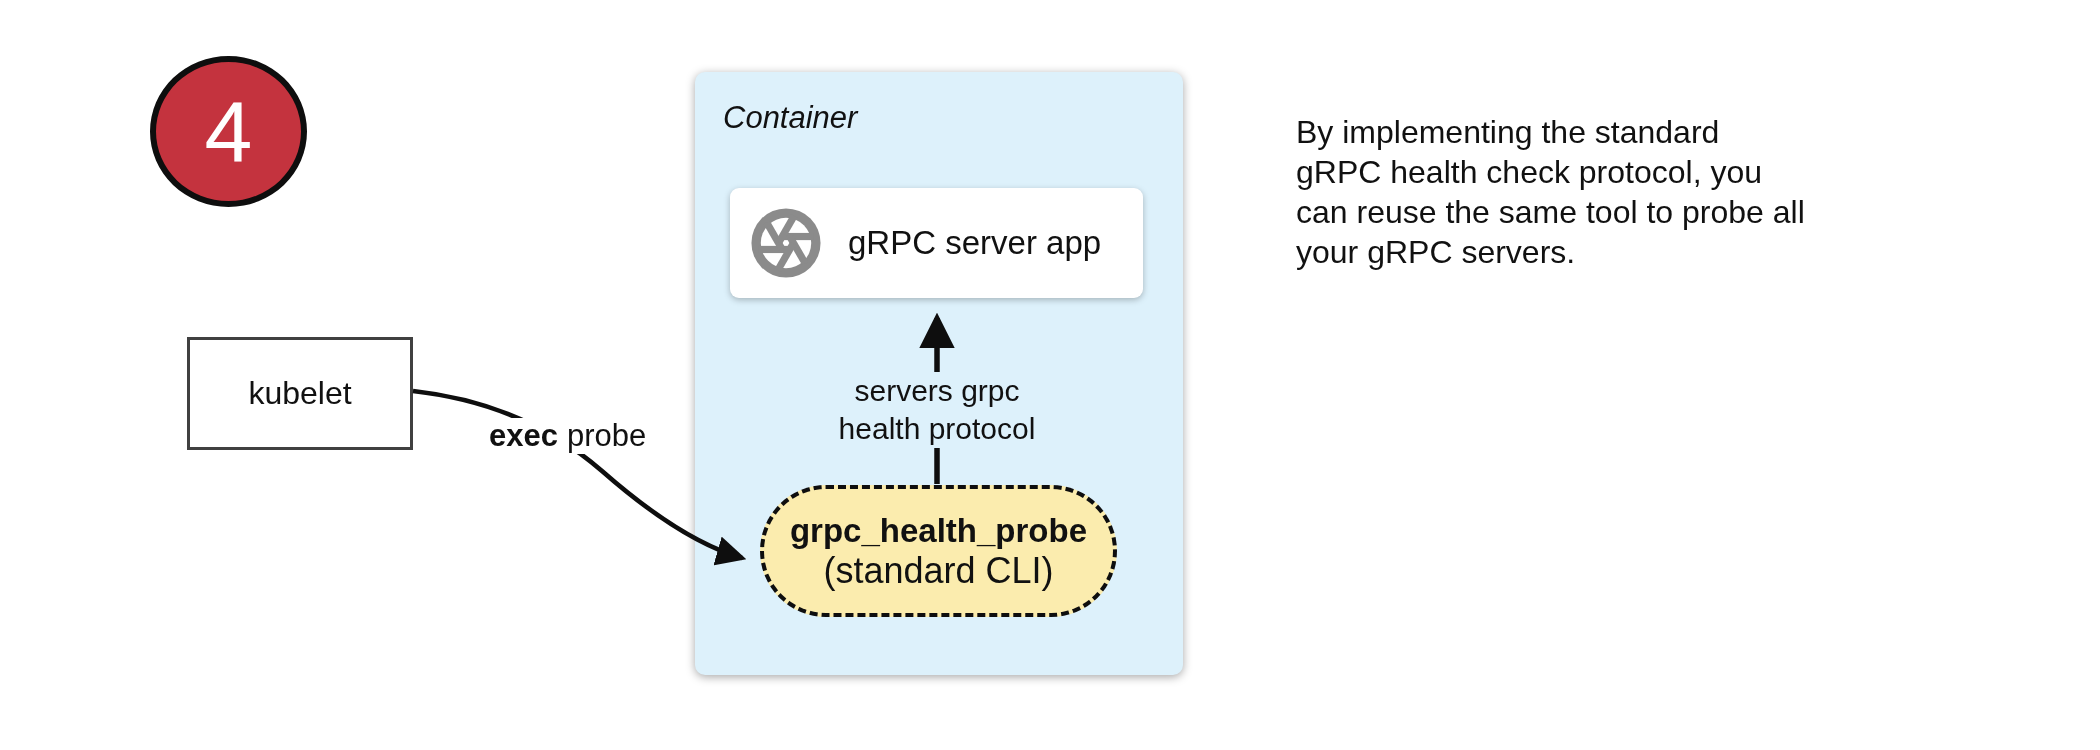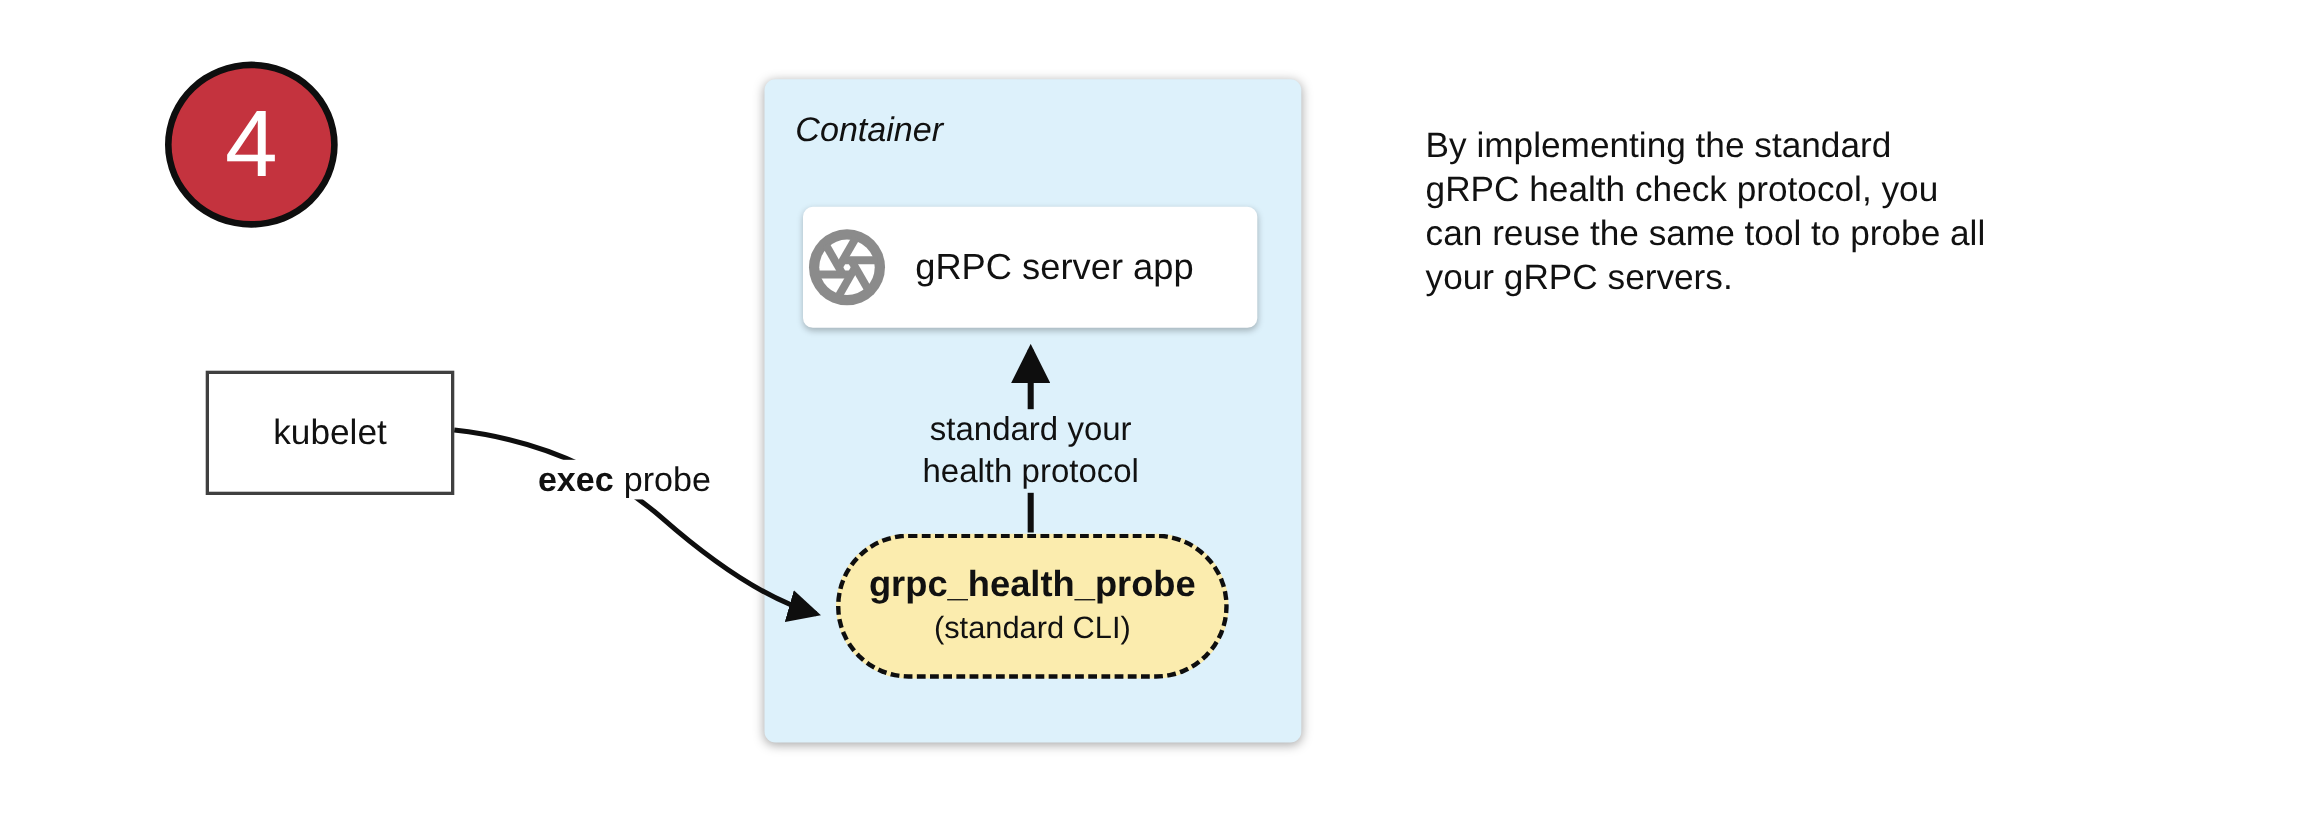--- a/index.html
+++ b/index.html
@@ -48,21 +48,21 @@
   }
 
   
   .server-box {
     left:730px; top:188px; width:413px; height:110px;
     background:#ffffff;
     border-radius:9px;
     box-shadow:0 2px 6px rgba(0,0,0,0.25);
     box-sizing:border-box;
     display:flex; align-items:center;
-    padding-left:4px;
+    padding-left:20px;
     gap:26px;
     font-size:33px;
   }
   .server-box svg { width:72px; height:72px; flex:0 0 auto; }
 
   
   .protocol-label {
     left:817px; top:372px; width:240px;
     text-align:center;
     font-size:30px; line-height:38px;
@@ -74,21 +74,21 @@
     left:760px; top:485px; width:357px; height:132px;
     background:#FBECAE;
     border:4px dashed #0e0e0e;
     border-radius:78px;
     box-sizing:border-box;
     display:flex; flex-direction:column; align-items:center; justify-content:center;
     line-height:40px;
     text-align:center;
   }
   .probe .t1 { font-weight:bold; font-size:33px; }
-  .probe .t2 { font-size:28px;text-align:center; }
+  .probe .t2 { font-size:36px;text-align:center; }
 
   
   .exec-label {
     left:452px; top:418px;
     font-size:31px;
     background:#ffffff;
     padding:0 5px;
     white-space:nowrap;
   }
   .exec-label .b { font-weight:bold;margin-left:32px; }
@@ -145,21 +145,21 @@
       <path d="M0,0 L10,5 L0,10 z" fill="#0e0e0e"></path>
     </marker>
   </defs>
 
   <path d="M 413 391 C 485 399 548 424 602 471 C 651 514 700 546 742 558" fill="none" stroke="#0e0e0e" stroke-width="4.6" marker-end="url(#ah)"></path>
 
   <path d="M 937 484 L 937 318" fill="none" stroke="#0e0e0e" stroke-width="5.5" marker-end="url(#ah)"></path>
 </svg>
 
 <div class="abs protocol-label">
-  <div>standard your</div>
+  <div>servers grpc</div>
   <div>health protocol</div>
 </div>
 
 <div class="abs exec-label">
   <span class="b">exec</span><span class="r">probe</span>
 </div>
 
 <div class="abs note">
   <div>By implementing the standard</div>
   <div>gRPC health check protocol, you</div>

